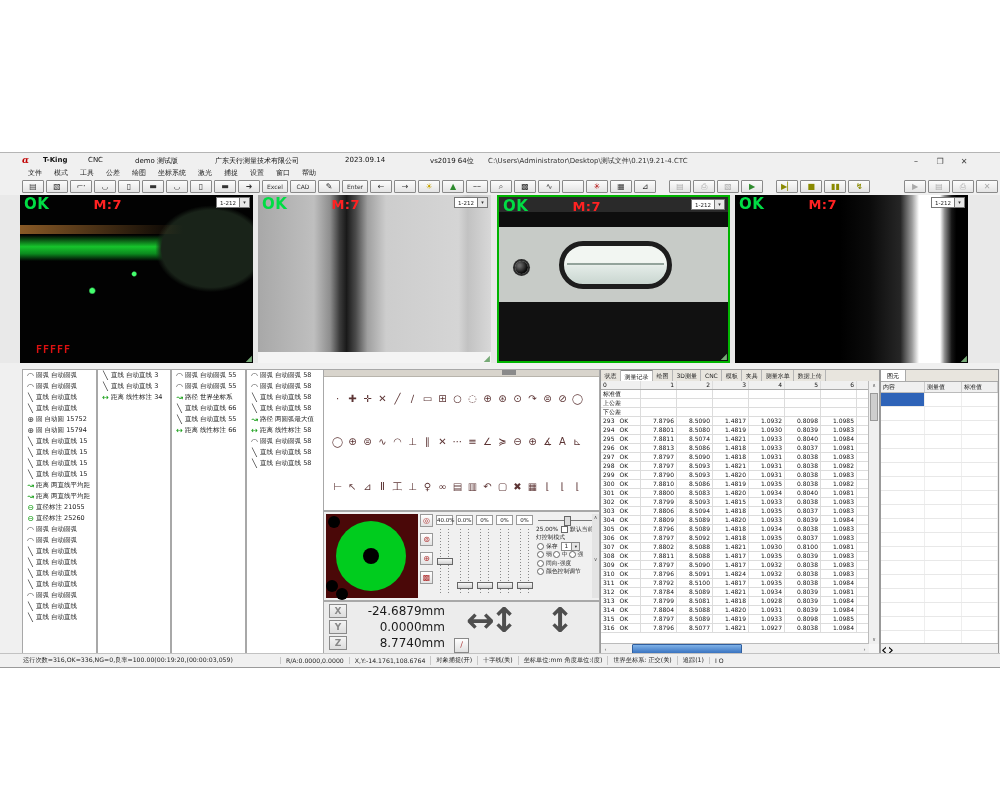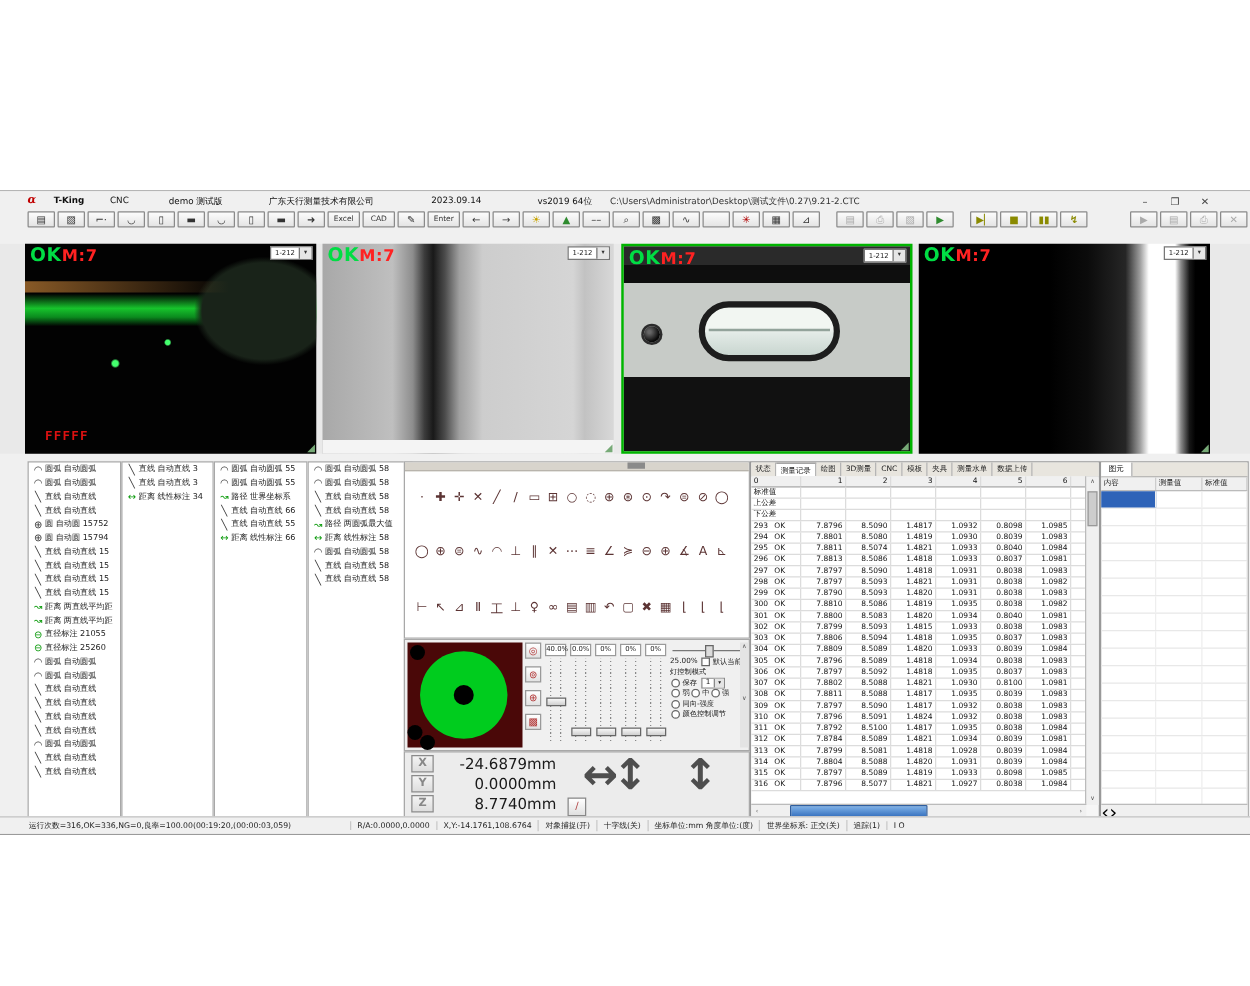--- a/index.html
+++ b/index.html
@@ -31,21 +31,21 @@
   .tbtn.txt{font-size:6px;min-width:26px;}
   .tbtn.olive{color:#8a8a00;font-weight:bold;}
   .tbtn.dis{color:#aaa;}
   .tbtn.yellow{color:#c8a400;} .tbtn.green{color:#2e8b2e;} .tbtn.red{color:#b00000;}
   .tgap{width:14px;}
 
   
   .camstrip{position:absolute;left:0;top:42px;width:1000px;height:168px;background:#e9e9e9;}
   .cam{position:absolute;top:0;height:168px;width:233px;background:#000;overflow:hidden;box-sizing:border-box;}
   .cam .ok{position:absolute;left:4px;top:0px;font-size:15px;font-weight:bold;color:#00dd44;letter-spacing:.5px;z-index:3;}
-  .cam .ok .m{color:#ff2222;font-size:13px;font-weight:bold;}
+  .cam .ok .m{color:#ff2222;font-size:13px;font-weight:bold;margin-left:44px;}
   .cam .camsel{position:absolute;right:3px;top:2px;height:9px;background:#fff;border:1px solid #777;display:flex;align-items:center;font-size:5.5px;color:#222;z-index:3;}
   .cam .camsel .lab{padding:0 3px;}
   .cam .camsel .dd{width:9px;height:9px;background:#e6e6e6;border-left:1px solid #777;text-align:center;line-height:8px;font-size:5px;color:#333;}
   .cam .grip{position:absolute;right:1px;bottom:0px;font-size:8px;color:#7a7;z-index:3;}
   .cam1{left:20px;
     background:
       radial-gradient(circle 5px at 31% 57%, #44ff6e 45%, rgba(0,0,0,0) 75%),
       radial-gradient(circle 4px at 49% 47%, #44ff6e 45%, rgba(0,0,0,0) 75%),
       linear-gradient(90deg, rgba(160,105,45,.85), rgba(160,105,45,0) 70%) 0 30px/100% 9px no-repeat,
       radial-gradient(ellipse 90px 70px at 82% 32%, rgba(25,35,25,1) 55%, rgba(0,0,0,0) 62%),
@@ -169,26 +169,39 @@
   <div id="win">
 
     <div class="titlebar">
       <span class="logo">α</span>
       <span class="t-app">T-King</span>
       <span class="t-cnc">CNC</span>
       <span class="t-mode">demo 测试版</span>
       <span class="t-company">广东天行测量技术有限公司</span>
       <span class="t-date">2023.09.14</span>
       <span class="t-build">vs2019 64位</span>
-      <span class="t-path">C:\Users\Administrator\Desktop\测试文件\0.27\9.21-2.CTC</span>
+      <span class="t-path">C:\Users\Administrator\Desktop\测试文件\0.21\9.21-4.CTC</span>
       <span class="winbtn wb-min">–</span>
       <span class="winbtn wb-max">❐</span>
       <span class="winbtn wb-close">✕</span>
     </div>
 
+    <div class="menubar" id="menubar">
+        <div class="menu-item">文件</div>
+        <div class="menu-item">模式</div>
+        <div class="menu-item">工具</div>
+        <div class="menu-item">公差</div>
+        <div class="menu-item">绘图</div>
+        <div class="menu-item">坐标系统</div>
+        <div class="menu-item">激光</div>
+        <div class="menu-item">捕捉</div>
+        <div class="menu-item">设置</div>
+        <div class="menu-item">窗口</div>
+        <div class="menu-item">帮助</div>
+      </div>
     <div class="toolbar" id="toolbar">
         <div class="tbtn">▤</div>
         <div class="tbtn">▧</div>
         <div class="tbtn">⌐·</div>
         <div class="tbtn">◡</div>
         <div class="tbtn">▯</div>
         <div class="tbtn">▬</div>
         <div class="tbtn">◡</div>
         <div class="tbtn">▯</div>
         <div class="tbtn">▬</div>

